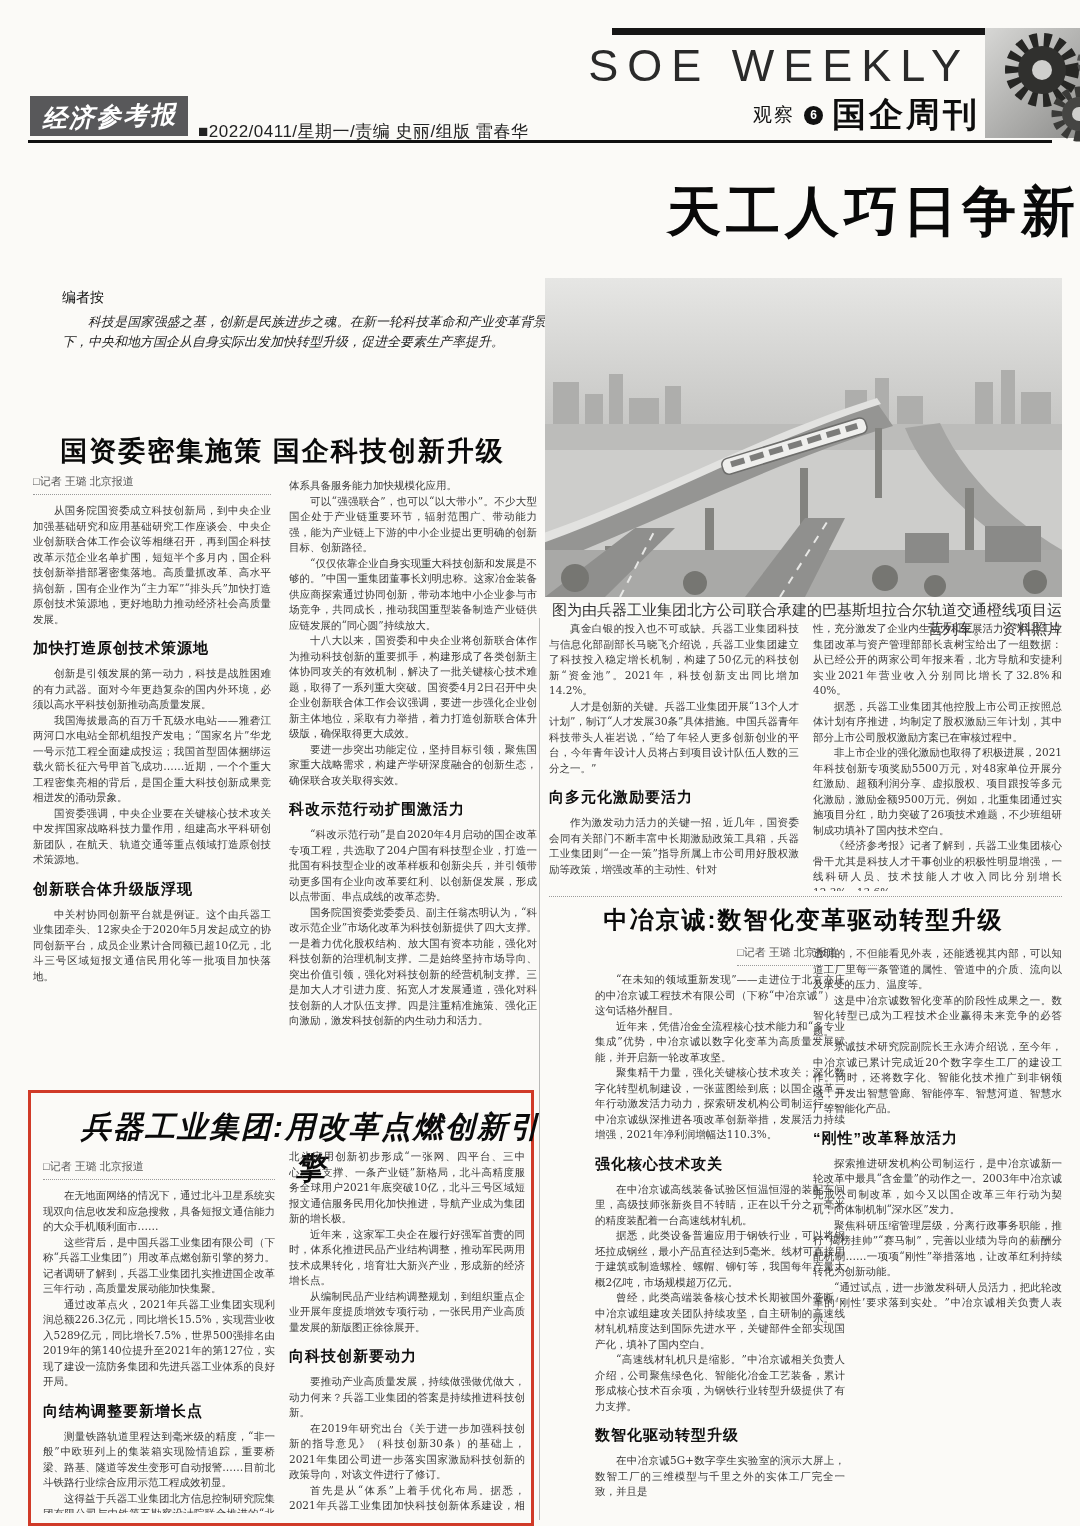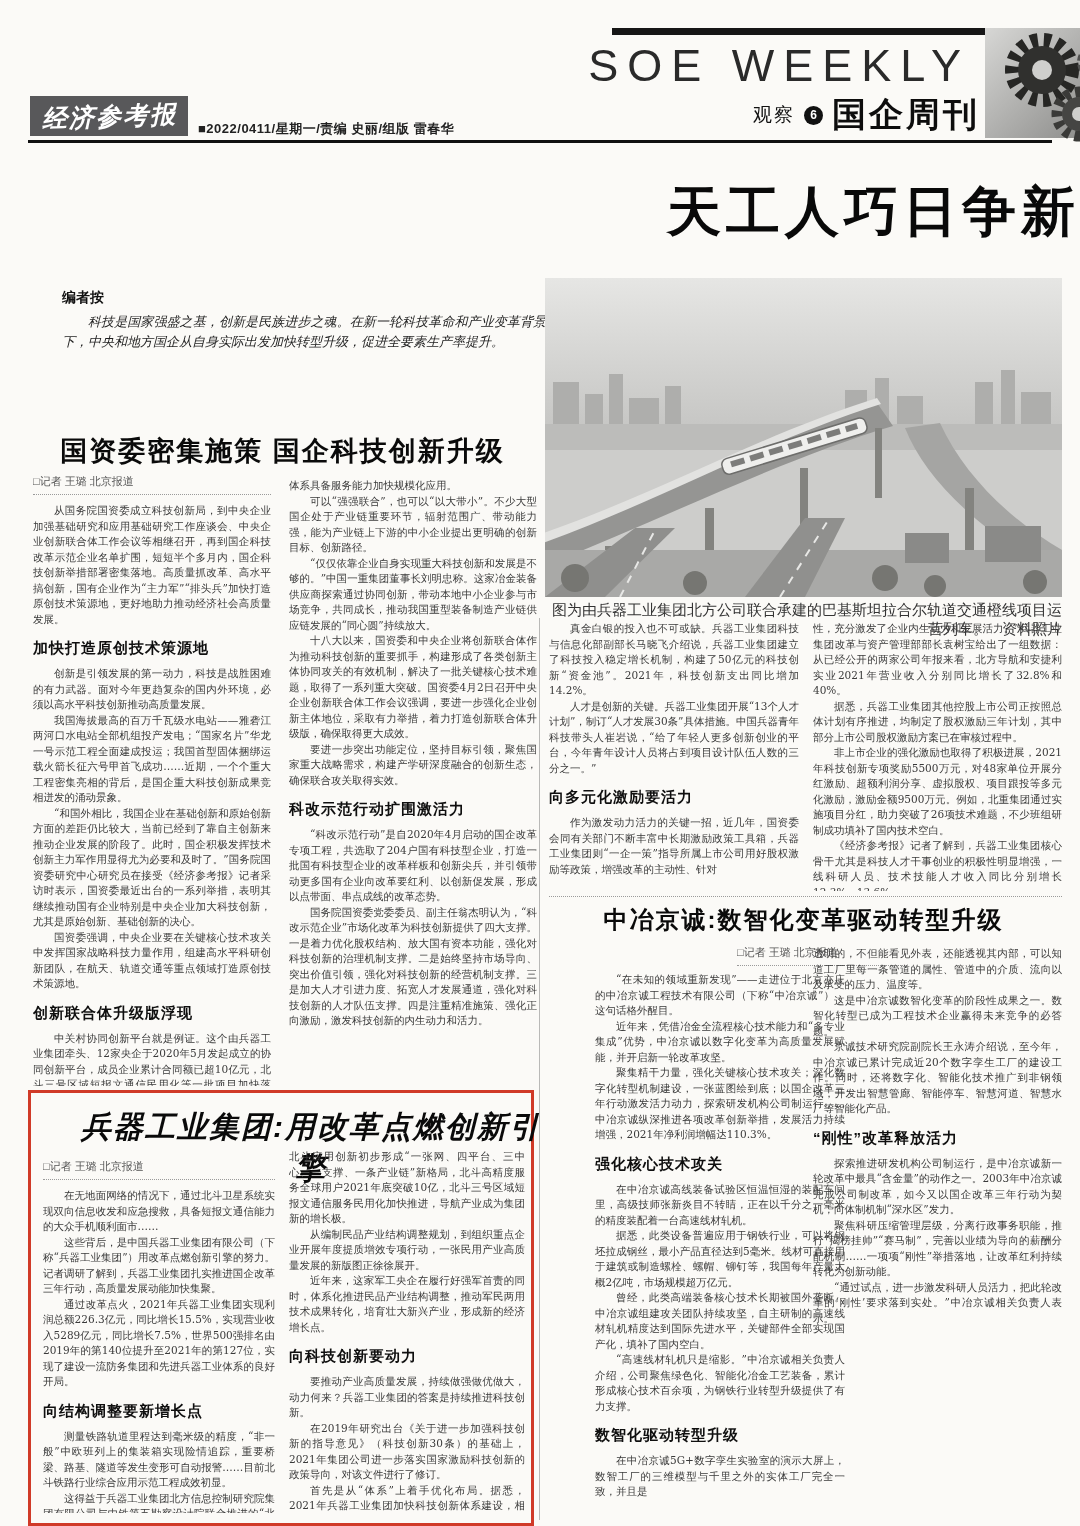--- a/index.html
+++ b/index.html
@@ -19,22 +19,22 @@
     background:#58585a;
     display:flex; align-items:center; justify-content:center;
   }
   .masthead-box span {
     color:#fff; font-size:25px; font-weight:bold; font-style:italic;
     font-family:"DejaVu Serif", serif; letter-spacing:2px;
     transform:rotate(-2deg);
     white-space:nowrap;
   }
   .dateline {
-    left:198px; top:120px; font-size:13px; color:#222;
-    font-family:"Liberation Sans", sans-serif; letter-spacing:.5px;font-weight:bold;
+    left:198px; top:120px; font-size:17px; color:#222;
+    font-family:"Liberation Sans", sans-serif; letter-spacing:.5px;
   }
   .topbar-right { left:612px; top:28px; width:468px; height:7px; background:#161616; }
   .soe-title {
     left:560px; top:40px; width:410px; text-align:right;
     font-family:"Liberation Sans", sans-serif;
     font-size:45px; font-weight:300; color:#2a2a2a;
     letter-spacing:9px; white-space:nowrap;
   }
   .obs-row {
     left:690px; top:95px; width:290px; height:40px;
@@ -60,21 +60,21 @@
   .main-headline {
     left:0; top:176px; width:1080px; text-align:right;
     font-family:"Liberation Sans", sans-serif;
     font-size:54px; font-weight:900; color:#090909; letter-spacing:5px;
   }
 
   
   .editor-note { left:62px; top:289px; width:484px; }
   .editor-note .en-label {
     font-family:"Liberation Sans", sans-serif;
-    font-size:14px; font-weight:bold; color:#111; margin-bottom:5px;
+    font-size:14px; font-weight:normal; color:#111; margin-bottom:5px;
   }
   .editor-note p {
     font-size:13px; line-height:20px; font-style:italic;
     text-indent:2em; text-align:justify; color:#1e1e1e;
   }
 
   
   .photo { left:545px; top:278px; width:517px; height:319px; background:#cdcdcb; overflow:hidden; }
   .caption {
     left:545px; top:601px; width:517px; text-align:right;
@@ -239,21 +239,20 @@
   <div class="abs vrule"></div>
 
   <div class="abs art-title" id="a1-title">国资委密集施策 国企科技创新升级</div>
   <div class="col" style="left:33px; top:474px; width:238px; height:612px;">
     <div class="byline">□记者 王璐 北京报道</div>
     <div>
         <p class="para">从国务院国资委成立科技创新局，到中央企业加强基础研究和应用基础研究工作座谈会、中央企业创新联合体工作会议等相继召开，再到国企科技改革示范企业名单扩围，短短半个多月内，国企科技创新举措部署密集落地。高质量抓改革、高水平搞创新，国有企业作为“主力军”“排头兵”加快打造原创技术策源地，更好地助力推动经济社会高质量发展。</p>
         <div class="subhead">加快打造原创技术策源地</div>
         <p class="para">创新是引领发展的第一动力，科技是战胜困难的有力武器。面对今年更趋复杂的国内外环境，必须以高水平科技创新推动高质量发展。</p>
         <p class="para">我国海拔最高的百万千瓦级水电站——雅砻江两河口水电站全部机组投产发电；“国家名片”华龙一号示范工程全面建成投运；我国首型固体捆绑运载火箭长征六号甲首飞成功……近期，一个个重大工程密集亮相的背后，是国企重大科技创新成果竞相迸发的涌动景象。</p>
-        <p class="para">“和国外相比，我国企业在基础创新和原始创新方面的差距仍比较大，当前已经到了靠自主创新来推动企业发展的阶段了。此时，国企积极发挥技术创新主力军作用显得尤为必要和及时了。”国务院国资委研究中心研究员在接受《经济参考报》记者采访时表示，国资委最近出台的一系列举措，表明其继续推动国有企业特别是中央企业加大科技创新，尤其是原始创新、基础创新的决心。</p>
         <p class="para">国资委强调，中央企业要在关键核心技术攻关中发挥国家战略科技力量作用，组建高水平科研创新团队，在航天、轨道交通等重点领域打造原创技术策源地。</p>
         <div class="subhead">创新联合体升级版浮现</div>
         <p class="para">中关村协同创新平台就是例证。这个由兵器工业集团牵头、12家央企于2020年5月发起成立的协同创新平台，成员企业累计合同额已超10亿元，北斗三号区域短报文通信民用化等一批项目加快落地。</p>
       </div>
   </div>
   <div class="col" style="left:289px; top:478px; width:248px; height:608px;">
     <div>
         <p class="para noindent">体系具备服务能力加快规模化应用。</p>
         <p class="para">可以“强强联合”，也可以“以大带小”。不少大型国企处于产业链重要环节，辐射范围广、带动能力强，能为产业链上下游的中小企业提出更明确的创新目标、创新路径。</p>
         <p class="para">“仅仅依靠企业自身实现重大科技创新和发展是不够的。”中国一重集团董事长刘明忠称。这家冶金装备供应商探索通过协同创新，带动本地中小企业参与市场竞争，共同成长，推动我国重型装备制造产业链供应链发展的“同心圆”持续放大。</p>
@@ -320,22 +319,22 @@
           <p class="para">这些背后，是中国兵器工业集团有限公司（下称“兵器工业集团”）用改革点燃创新引擎的努力。记者调研了解到，兵器工业集团扎实推进国企改革三年行动，高质量发展动能加快集聚。</p>
           <p class="para">通过改革点火，2021年兵器工业集团实现利润总额226.3亿元，同比增长15.5%，实现营业收入5289亿元，同比增长7.5%，世界500强排名由2019年的第140位提升至2021年的第127位，实现了建设一流防务集团和先进兵器工业体系的良好开局。</p>
           <div class="subhead">向结构调整要新增长点</div>
           <p class="para">测量铁路轨道里程达到毫米级的精度，“非一般”中欧班列上的集装箱实现险情追踪，重要桥梁、路基、隧道等发生变形可自动报警……目前北斗铁路行业综合应用示范工程成效初显。</p>
           <p class="para">这得益于兵器工业集团北方信息控制研究院集团有限公司与中铁第五勘察设计院联合推进的“北斗+铁路”深度应用。近年来，兵器工业集团把结构调整作为改革重点，加快形成“哑铃型”资源配置格局，培育壮大新的增长极。</p>
         </div>
     </div>
     <div class="col" style="left:258px; top:56px; width:236px; height:364px;">
       <div>
           <p class="para noindent">北斗应用创新初步形成“一张网、四平台、三中心、一支撑、一条产业链”新格局，北斗高精度服务全球用户2021年底突破10亿，北斗三号区域短报文通信服务民用化加快推进，导航产业成为集团新的增长极。</p>
+          <p class="para">近年来，这家军工央企在履行好强军首责的同时，体系化推进民品产业结构调整，推动军民两用技术成果转化，培育壮大新兴产业，形成新的经济增长点。</p>
           <p class="para">从编制民品产业结构调整规划，到组织重点企业开展年度提质增效专项行动，一张民用产业高质量发展的新版图正徐徐展开。</p>
-          <p class="para">近年来，这家军工央企在履行好强军首责的同时，体系化推进民品产业结构调整，推动军民两用技术成果转化，培育壮大新兴产业，形成新的经济增长点。</p>
           <div class="subhead">向科技创新要动力</div>
           <p class="para">要推动产业高质量发展，持续做强做优做大，动力何来？兵器工业集团的答案是持续推进科技创新。</p>
           <p class="para">在2019年研究出台《关于进一步加强科技创新的指导意见》（科技创新30条）的基础上，2021年集团公司进一步落实国家激励科技创新的政策导向，对该文件进行了修订。</p>
           <p class="para">首先是从“体系”上着手优化布局。据悉，2021年兵器工业集团加快科技创新体系建设，相继建成北斗应用研究院等研发机构，拥有62个国家级创新平台。</p>
         </div>
     </div>
   </div>
 
 </div>
 

